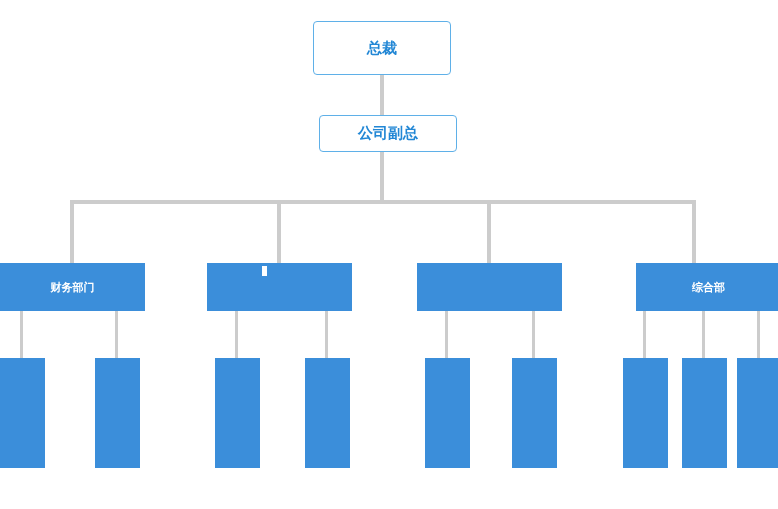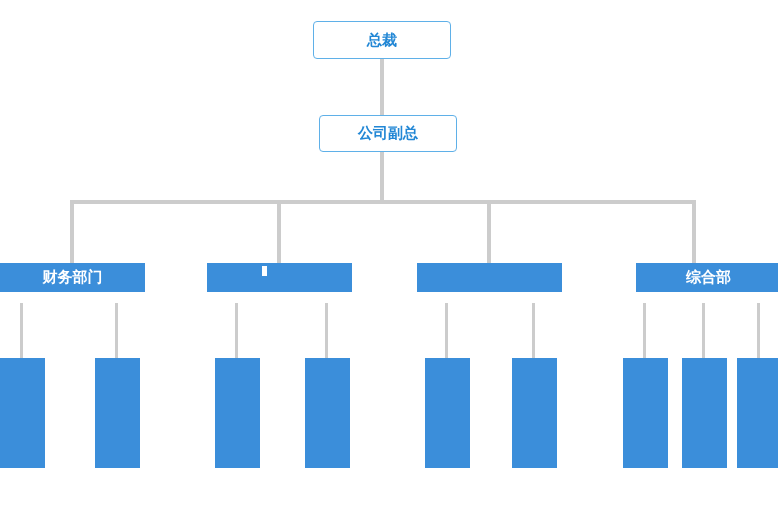--- a/index.html
+++ b/index.html
@@ -16,40 +16,40 @@
 
   .line {
     position: absolute;
     background: var(--connector, #cccccc);
     z-index: 1;
   }
 
   .top-box {
     position: absolute;
     width: 138px;
-    height: 38px;
+    height: 54px;
     background: #ffffff;
     border: 1px solid var(--outline-border, #5fb0e8);
     border-radius: 4px;
     color: var(--outline-text, #2287d5);
     font-size: 15px;
     font-weight: bold;
     display: flex;
     align-items: center;
     justify-content: center;
     z-index: 2;
   }
 
   .dept-box {
     position: absolute;
     width: 145px;
-    height: 29px;
+    height: 48px;
     background: var(--node-fill, #3b8eda);
     color: var(--node-text, #ffffff);
-    font-size: 15px;
+    font-size: 11px;
     font-weight: bold;
     display: flex;
     align-items: center;
     justify-content: center;
     z-index: 2;
   }
 
   .leaf-box {
     position: absolute;
     width: 45px;

